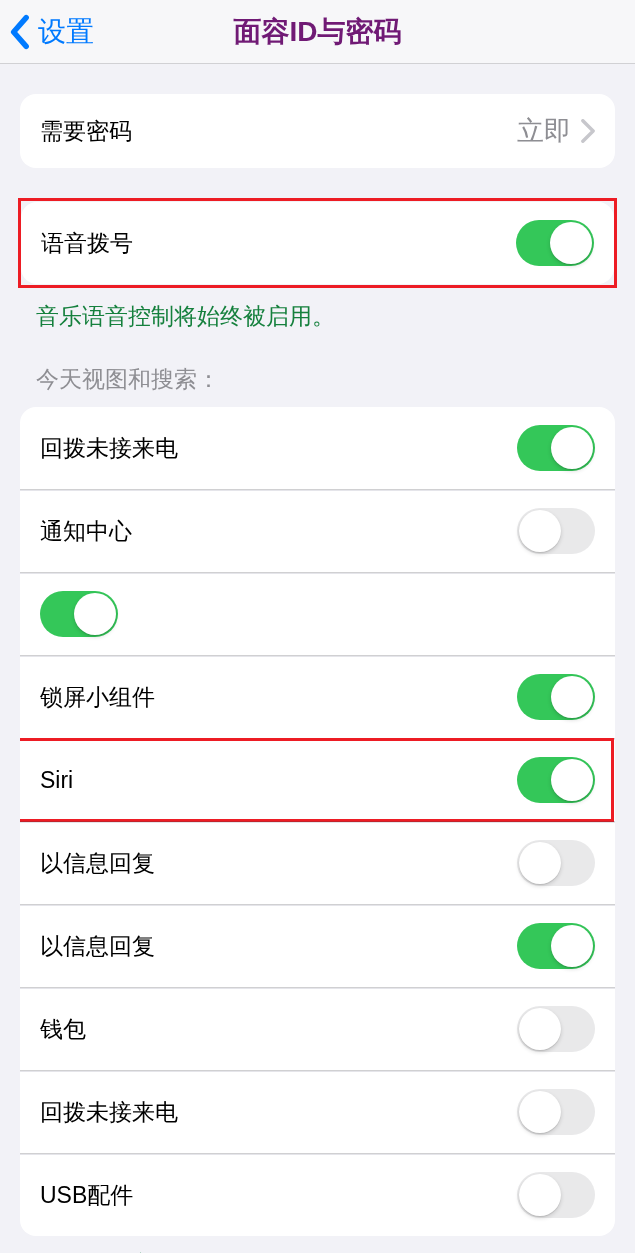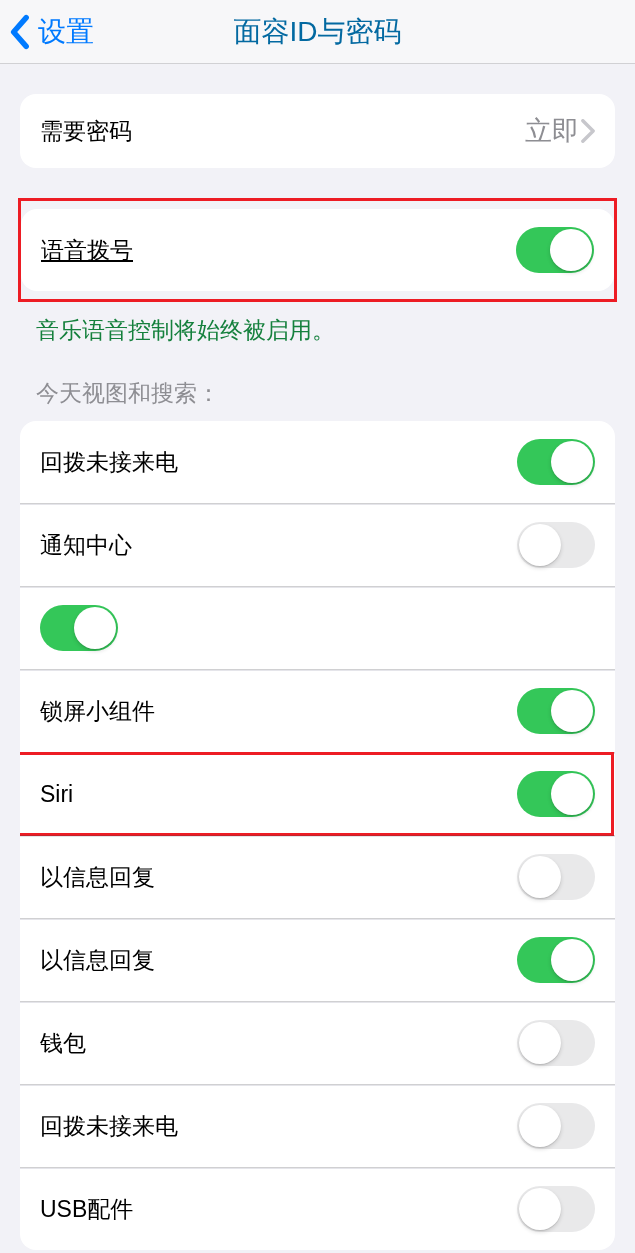--- a/index.html
+++ b/index.html
@@ -37,22 +37,22 @@
     }
     
     .back-chevron {
       width: 22px;
       height: 36px;
       margin-right: 8px;
     }
     
     .page-title {
       font-size: 28px;
-      font-weight: 400;
-      color: #0369a1;
+      font-weight: 700;
+      color: #701a75;
     }
     
     .content {
       padding: 0;
     }
     
     .cell-group {
       margin: 30px 20px 0 20px;
       background: #fff;
       border-radius: 16px;
@@ -103,21 +103,21 @@
     }
     
     .cell-label {
       font-size: 23px;
       color: #000;
     }
     
     .cell-value-wrap {
       display: flex;
       align-items: center;
-      gap: 2px;
+      gap: 10px;
     }
     
     .cell-value {
       font-size: 27px;
       color: #8e8e93;
     }
     
     .chevron-right {
       width: 14px;
       height: 24px;
@@ -168,22 +168,21 @@
     
     .section-header {
       font-size: 23px;
       color: #8e8e93;
       padding: 32px 36px 0px 36px;
     }
     
     .highlight-inner-group {
       margin: 30px 18px 0 18px;
       border: 3px solid #ed1c24;
-      padding: 8px 0;
-      text-decoration: underline;
+      padding: 1px 0;
     }
     
     .highlight-inner-group .cell {
       background: #fff;
       border-radius: 16px;
       margin: 0;
     }
     
     .highlight-row {
       position: relative;

